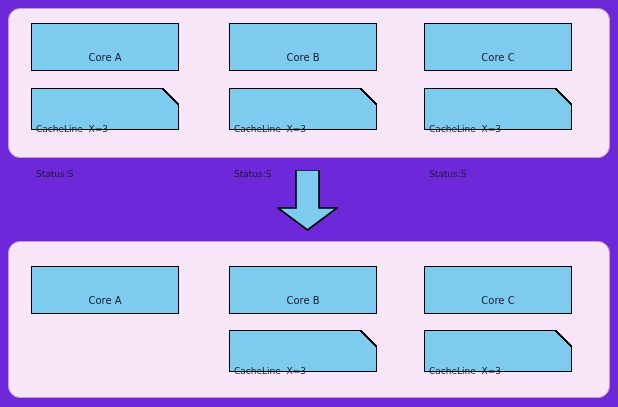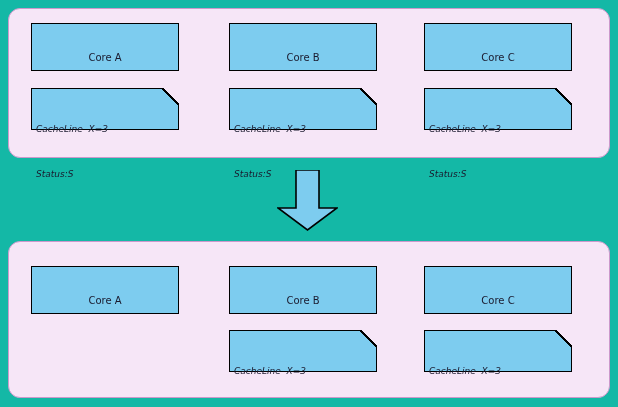--- a/index.html
+++ b/index.html
@@ -10,21 +10,21 @@
     width: 618px;
     height: 407px;
     background: #ffffff;
     font-family: "DejaVu Sans", sans-serif;
     overflow: hidden;
   }
   #canvas {
     position: relative;
     width: 618px;
     height: 407px;
-    background: #14b8a6;
+    background: #6d28d9;
   }
 
   
   .panel {
     position: absolute;
     left: 8px;
     width: 602px;
     background: #f6e6f7;
     border: 1px solid #cc99cc;
     border-radius: 12px;
@@ -52,21 +52,20 @@
     color: #1a1a2e;
     line-height: 12px;
   }
 
   
   .note-box {
     position: absolute;
     width: 148px;
     height: 42px;
     box-sizing: border-box;
-    font-style: italic;
   }
   .note-shape {
     position: absolute;
     inset: 0;
     background: #7dccef;
     border: 1px solid #000000;
     box-sizing: border-box;
     
     clip-path: polygon(0 0, calc(100% - 17px) 0, 100% 17px, 100% 100%, 0 100%);
   }

